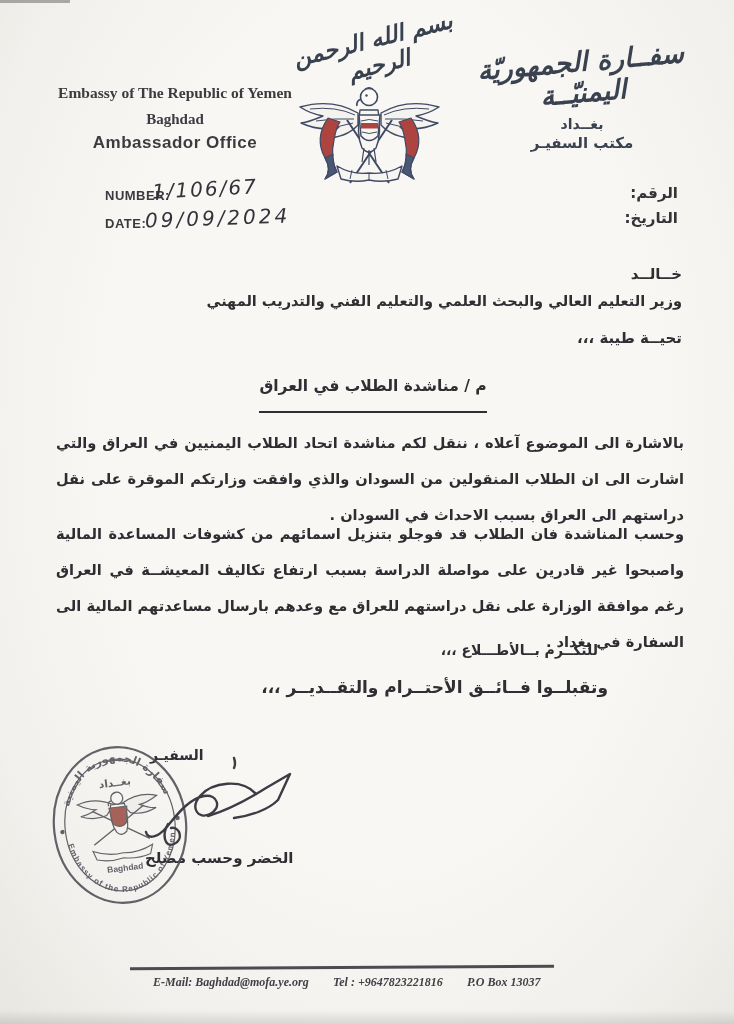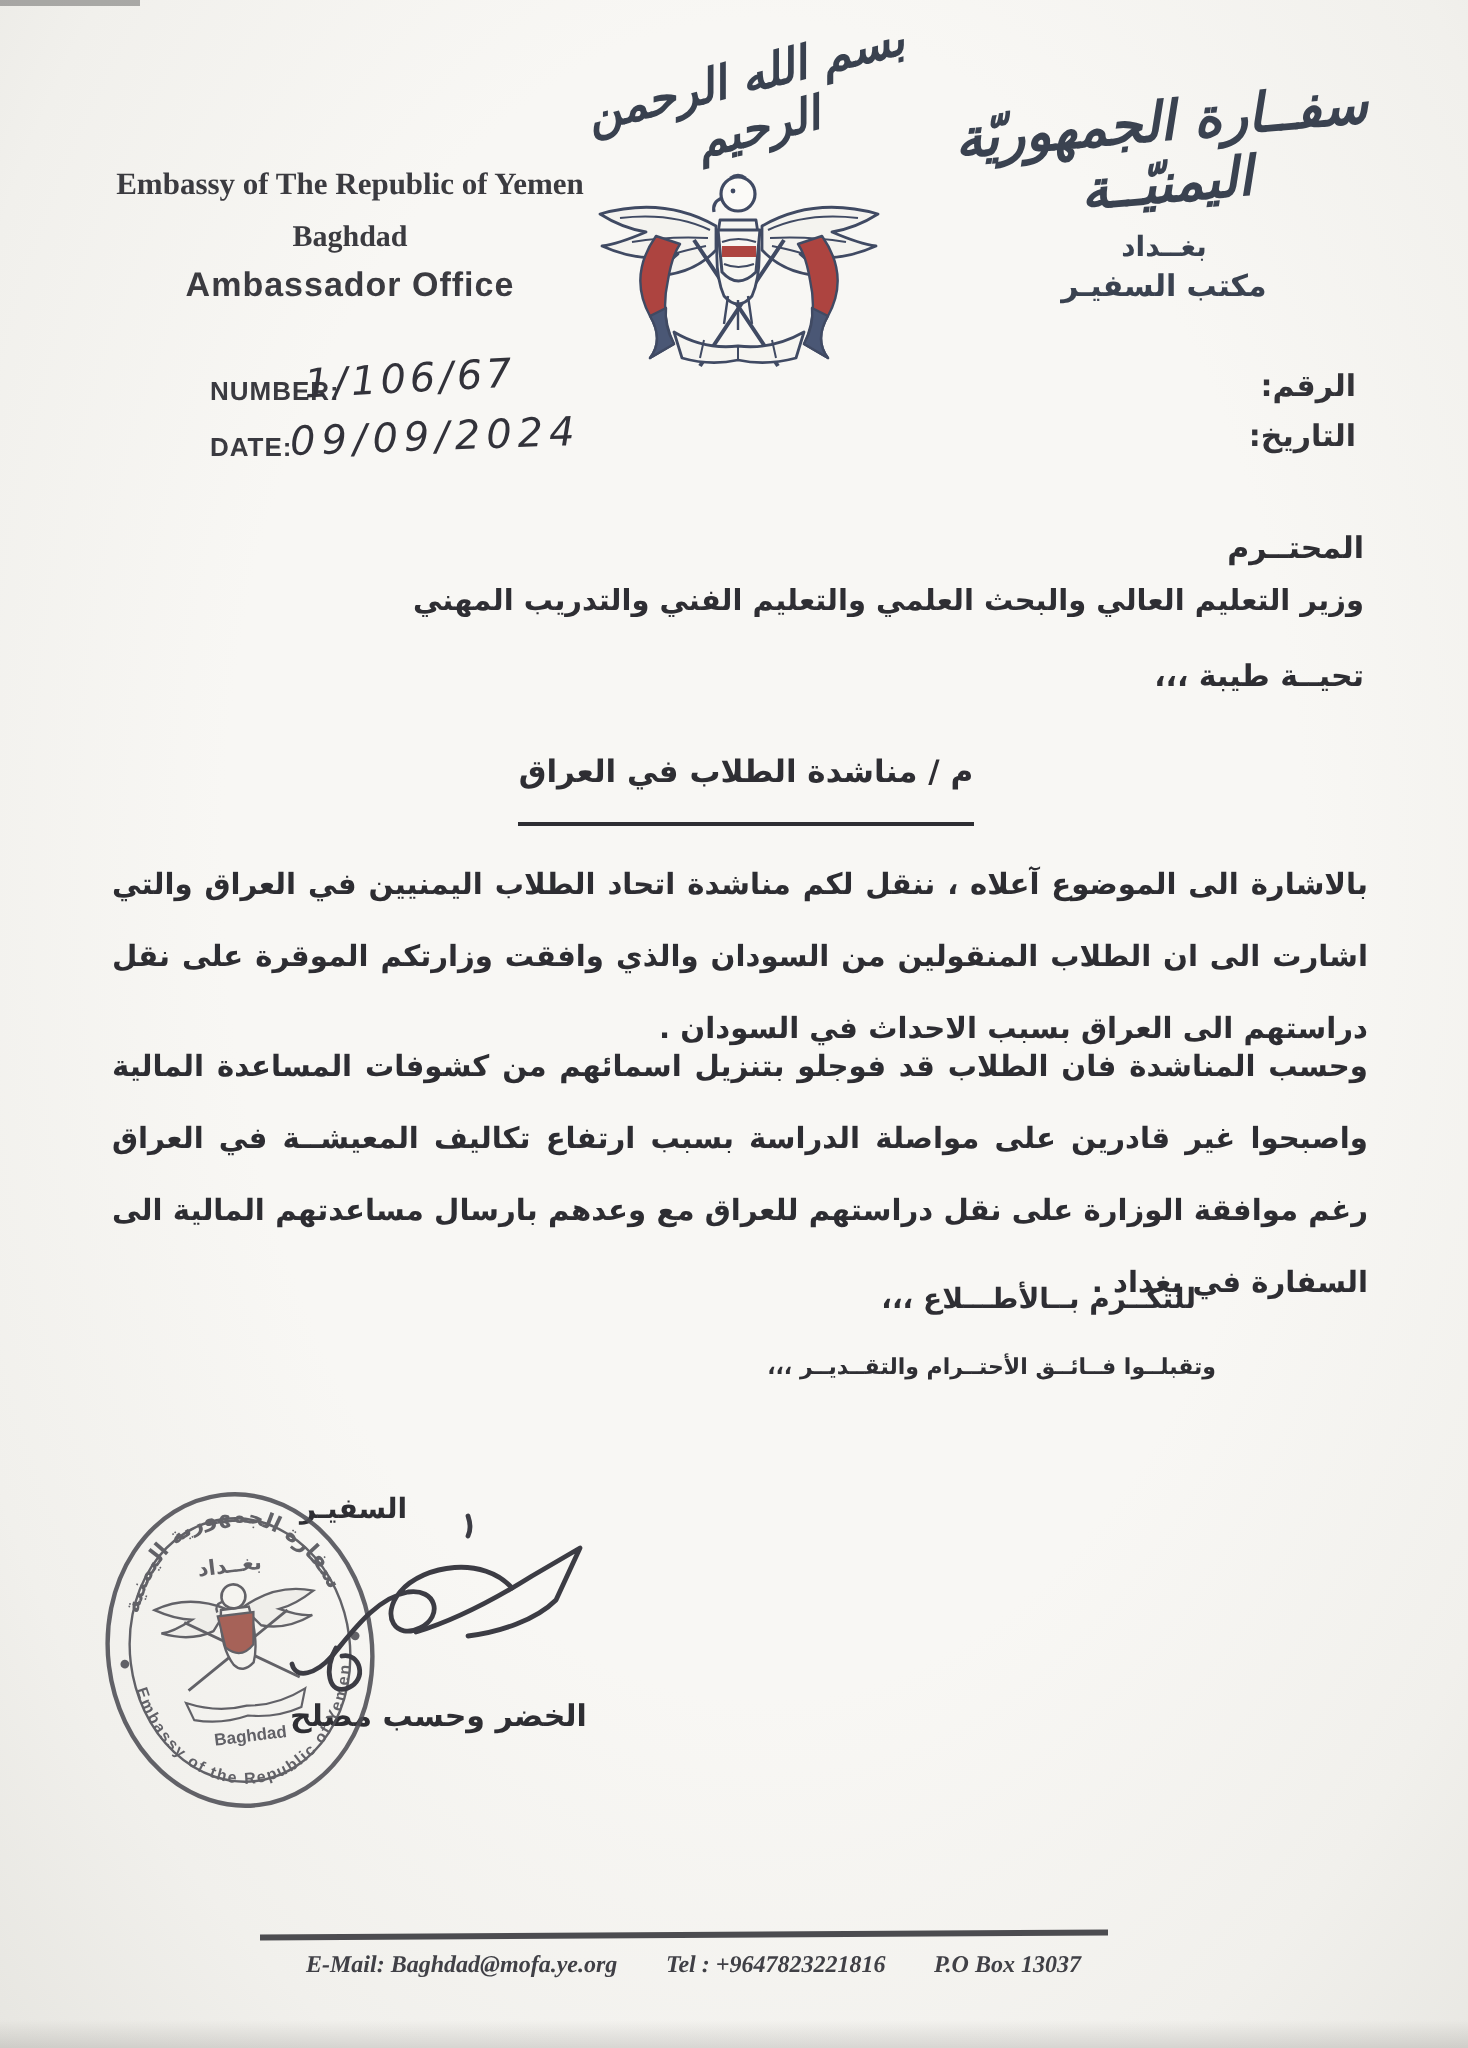--- a/index.html
+++ b/index.html
@@ -31,21 +31,21 @@
     font-size:15px;font-weight:bold;}
   .recipient-row .honorific{margin-top:9px;}
   .line2{right:52px;top:293px;font-size:14.5px;font-weight:bold;direction:rtl;}
   .line3{right:52px;top:329px;font-size:15px;font-weight:bold;direction:rtl;}
   .subject-wrap{left:0;right:0;top:376px;text-align:center;}
   .subject{display:inline-block;margin-right:-12px;font-size:15.5px;font-weight:bold;direction:rtl;
     border-bottom:2px solid #2e2e33;padding-bottom:16px;}
   .para{left:56px;right:50px;font-size:14.6px;font-weight:bold;line-height:36px;
     direction:rtl;text-align:justify;color:#2d2d32;}
   .closing1{right:136px;top:642px;font-size:14px;font-weight:bold;direction:rtl;}
-  .closing2{right:126px;top:677px;font-size:11px;font-weight:bold;direction:rtl;}
+  .closing2{right:126px;top:677px;font-size:17px;font-weight:bold;direction:rtl;}
   
   .sig-title{left:150px;top:747px;font-size:14px;font-weight:bold;direction:rtl;z-index:1;}
   .sig-name{left:145px;top:849px;font-size:15px;font-weight:bold;direction:rtl;z-index:1;}
   .stamp-svg{left:38px;top:730px;z-index:2;opacity:.88;}
   .signature-svg{left:138px;top:736px;z-index:3;}
   
   .footer-line{left:130px;top:966px;width:424px;height:2.5px;background:#4c4c50;transform:rotate(-.35deg);}
   .footer-text{top:975px;font-family:"Liberation Serif",serif;font-style:italic;font-weight:bold;
     font-size:12px;color:#404046;white-space:nowrap;}
   .scan-sliver{left:0;top:0;width:70px;height:3px;background:rgba(80,80,80,.45);}
@@ -106,21 +106,21 @@
   </div>
 
   <div class="abs ref-label" style="left:85px;top:188px;">NUMBER:</div>
   <div class="abs hand" style="left:152px;top:177px;transform:rotate(-3deg);">1/106/67</div>
   <div class="abs ref-label" style="left:85px;top:216px;">DATE:</div>
   <div class="abs hand" style="left:145px;top:206px;transform:rotate(-2deg);letter-spacing:3px;">09/09/2024</div>
   <div class="abs ar-label" style="right:56px;top:184px;">الرقم:</div>
   <div class="abs ar-label" style="right:56px;top:209px;">التاريخ:</div>
 
   <div class="abs recipient-row">
-    <span class="honorific">المحتــرم</span>
+    <span class="honorific">خــالــد</span>
   </div>
   <div class="abs line2">وزير التعليم العالي والبحث العلمي والتعليم الفني والتدريب المهني</div>
   <div class="abs line3">تحيــة طيبة ،،،</div>
 
   <div class="abs subject-wrap">
     <span class="subject">م / مناشدة الطلاب في العراق</span>
   </div>
 
   <div class="abs para" style="top:516px;">وحسب المناشدة فان الطلاب قد فوجلو بتنزيل اسمائهم من كشوفات المساعدة المالية واصبحوا غير قادرين على مواصلة الدراسة بسبب ارتفاع تكاليف المعيشــة في العراق رغم موافقة الوزارة على نقل دراستهم للعراق مع وعدهم بارسال مساعدتهم المالية  الى السفارة في بغداد .</div>
   <div class="abs para" style="top:425px;">بالاشارة الى الموضوع آعلاه ، ننقل لكم مناشدة اتحاد الطلاب اليمنيين في العراق  والتي اشارت الى ان الطلاب المنقولين من السودان والذي وافقت وزارتكم الموقرة على نقل دراستهم الى العراق بسبب الاحداث في السودان .</div>

